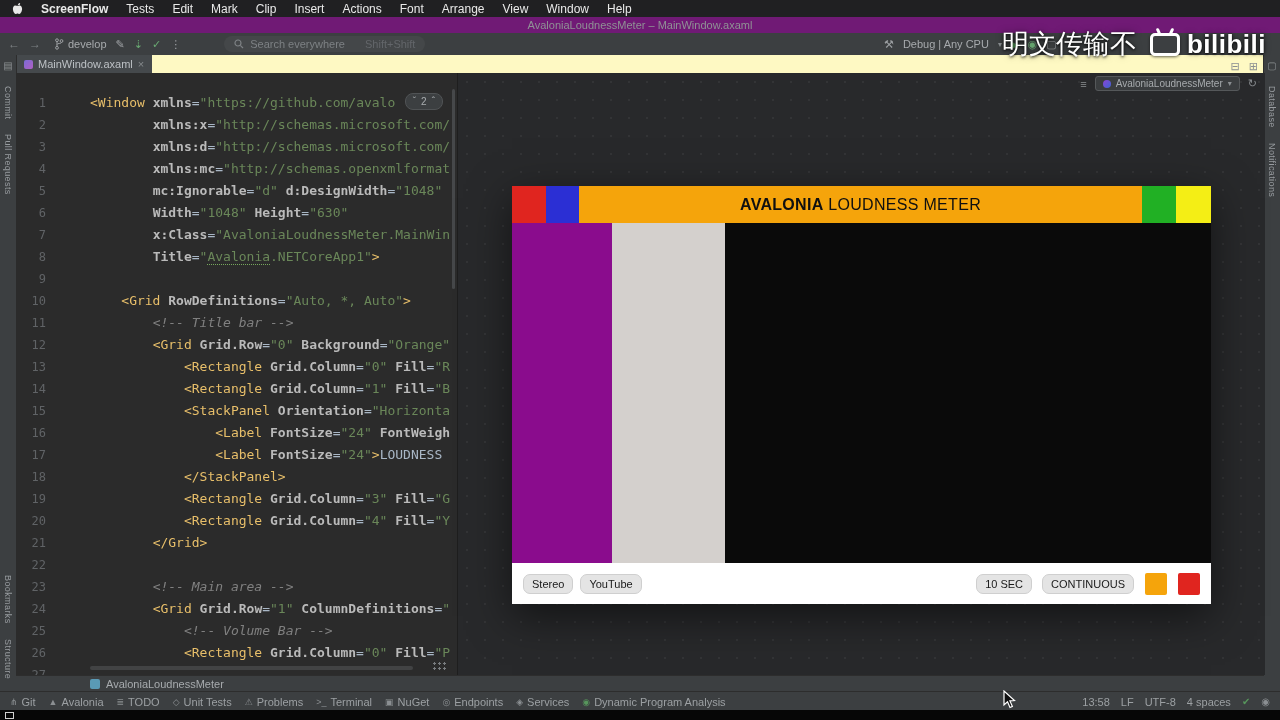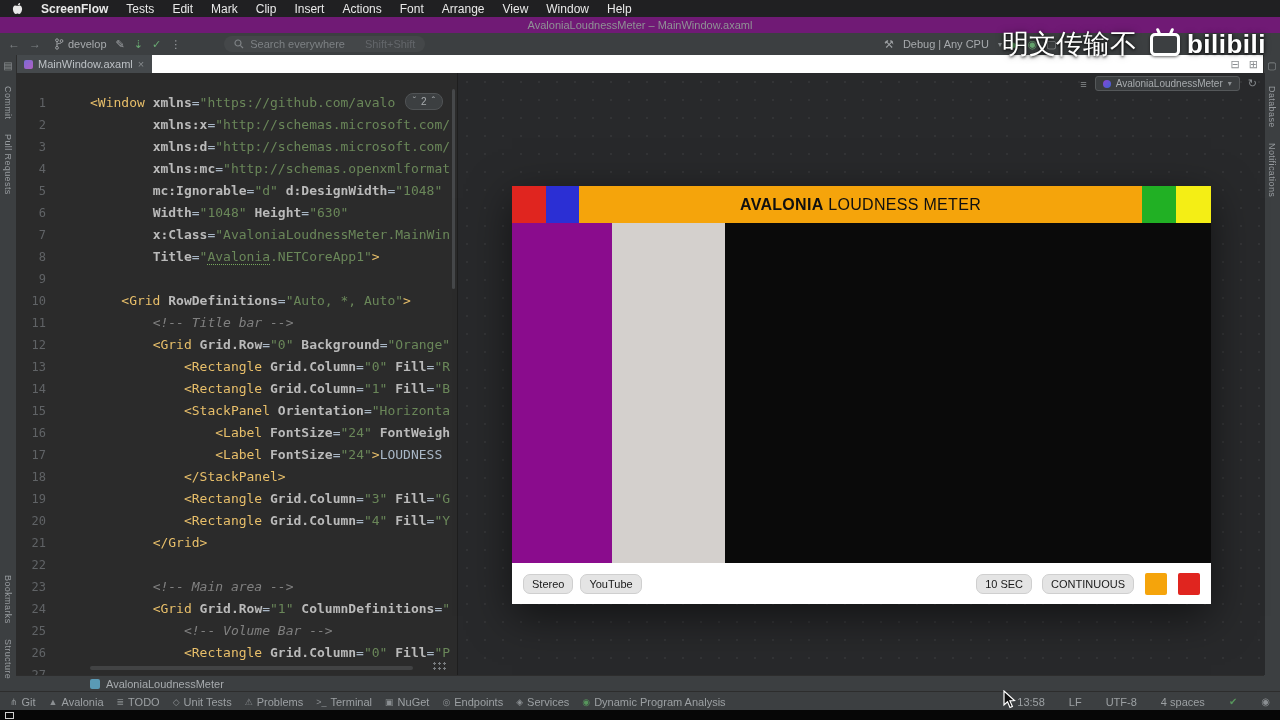--- a/index.html
+++ b/index.html
@@ -25,22 +25,22 @@
   .tb-ic{font-size:11px;color:#9da0a3;}
   .tb-ic.green{color:#6aab73;}
   .search-box{display:flex;align-items:center;gap:6px;background:rgba(255,255,255,.045);
               border-radius:10px;padding:2px 10px;margin-left:34px;color:#7d8184;}
   .search-shortcut{color:#63666a;margin-left:14px;}
   .toolbar-right{position:absolute;left:884px;top:0;bottom:0;display:flex;align-items:center;gap:9px;}
   .run-play{color:#5fad65;font-size:10px;}
   .chev{font-size:8px;color:#8b8f92;}
 
   
-  .tabrow{position:absolute;top:55px;left:16px;right:16px;height:18px;background:#ffffff;
-          border-bottom:1px solid #2d2d2d;display:flex;align-items:center;}
+  .tabrow{position:absolute;top:55px;left:16px;right:16px;height:18px;background:#fef9c3;
+          border-bottom:1px solid #2d2d2d;display:flex;align-items:flex-end;}
   .tab{height:18px;display:flex;align-items:center;gap:5px;padding:0 8px;background:#45494c;
        font-size:11px;color:#bcc0c4;}
   .tab-icon{width:9px;height:9px;border-radius:2px;background:linear-gradient(135deg,#7b6bd6,#b05fc2);}
   .tab-close{color:#85898c;font-size:11px;}
   .tabrow-icons{margin-left:auto;display:flex;gap:9px;color:#8b8f92;font-size:11px;padding-right:6px;}
 
   
   .strip{position:absolute;top:55px;width:16px;bottom:29px;background:#3c3f41;display:flex;
          flex-direction:column;align-items:center;padding:5px 0 8px;gap:15px;}
   .leftstrip{left:0;border-right:1px solid #2d2d2d;}
@@ -103,21 +103,21 @@
   .breadcrumbrow{position:absolute;top:675px;left:16px;right:16px;height:16px;background:#3c3f41;
                  border-top:1px solid #2d2d2d;display:flex;align-items:center;padding-left:74px;gap:6px;}
   .bc-icon{width:10px;height:10px;border-radius:2px;background:#5a9ab5;}
   .bc-label{font-size:11px;color:#a7abae;}
   .statusbar{position:absolute;top:691px;left:0;right:0;height:19px;background:#3c3f41;
              border-top:1px solid #2d2d2d;display:flex;align-items:center;padding:0 10px;gap:13px;
              font-size:11px;color:#9ca0a3;}
   .status-item{display:flex;align-items:center;gap:4px;}
   .s-icon{font-size:9px;color:#8b8f92;}
   .status-item:last-of-type .s-icon{color:#57965c;}
-  .status-right{margin-left:auto;display:flex;align-items:center;gap:24px;}
+  .status-right{margin-left:auto;display:flex;align-items:center;gap:11px;}
   .sr-ic{font-size:10px;color:#8b8f92;}
   .sr-ic.green{color:#57965c;}
   .bottomstrip{position:absolute;top:710px;left:0;right:0;height:10px;background:#060606;}
   .win-icon{position:absolute;left:5px;top:2px;width:7px;height:5px;border:1px solid #cfcfcf;}
 
   
   .watermark{position:absolute;top:26px;right:14px;display:flex;align-items:center;gap:13px;z-index:60;pointer-events:none;}
   .wm-cn{font-size:27px;font-weight:400;color:#fff;
          text-shadow:0 1px 3px rgba(0,0,0,.9),0 0 7px rgba(0,0,0,.5);}
   .wm-brand{display:flex;align-items:center;gap:7px;}

